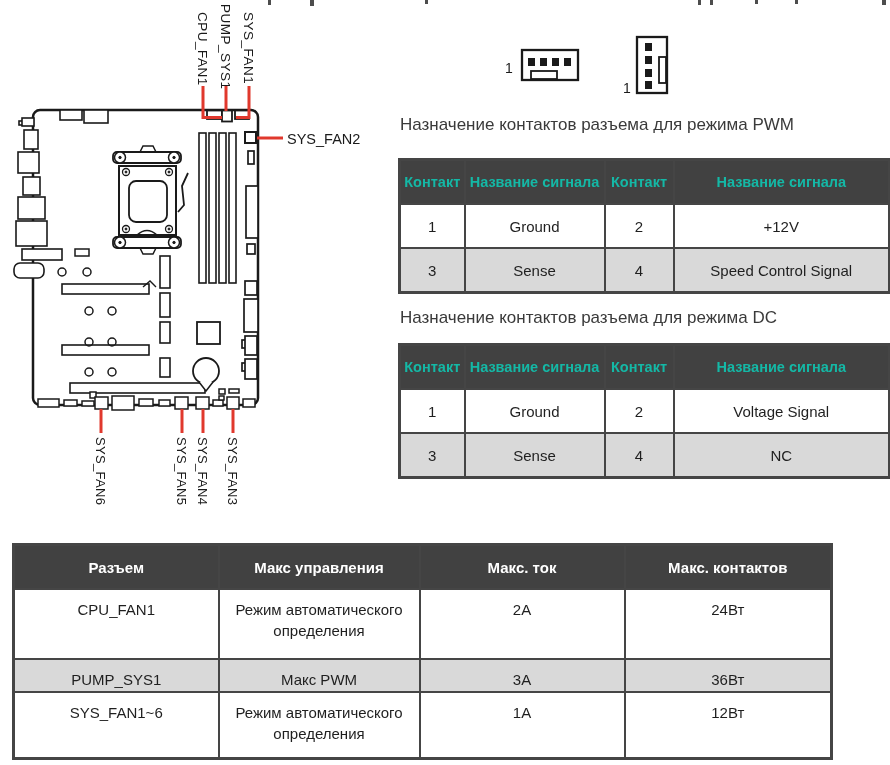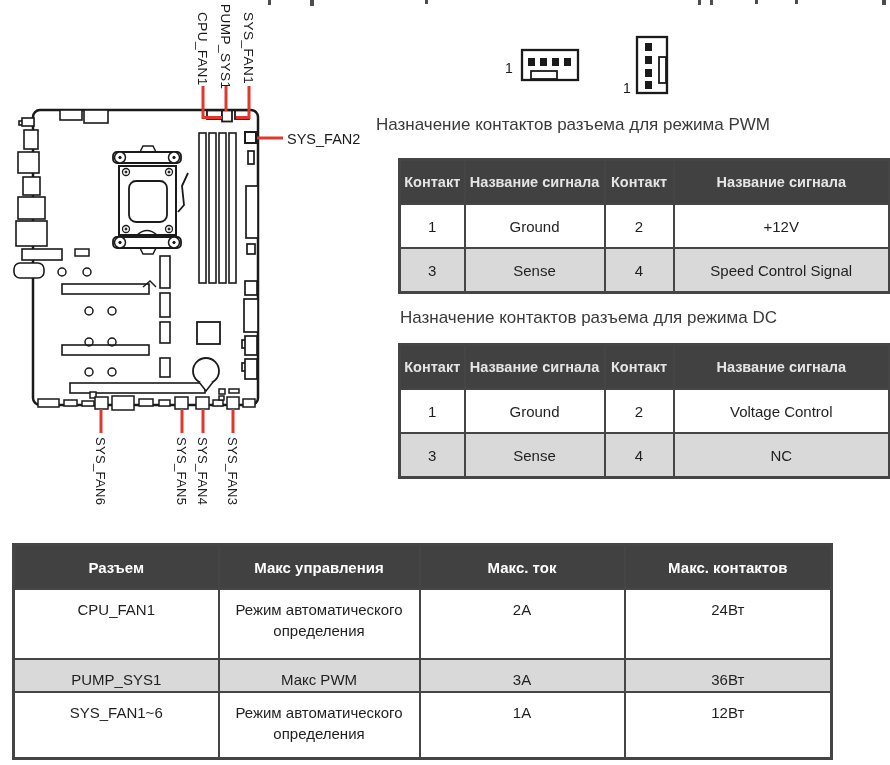--- a/index.html
+++ b/index.html
@@ -2,21 +2,21 @@
 <html><head>
 <meta charset="utf-8">
 <style>
   html,body{margin:0;padding:0;background:#fff;}
   #page{position:relative;width:890px;height:765px;background:#fff;overflow:hidden;
         font-family:"Liberation Sans","DejaVu Sans",sans-serif;color:#1f1f1f;}
   .frag{position:absolute;top:0;background:#4d4d4d;}
   .section-heading{position:absolute;font-size:17px;font-weight:400;color:#3a3a3a;white-space:nowrap;}
   table.ref{border-collapse:collapse;table-layout:fixed;position:absolute;
             border:3px solid #454545;background:#fff;}
-  table.ref th{background:#414141;color:#e5e5e5;font-size:14.5px;font-weight:bold;
+  table.ref th{background:#414141;color:#14b8a6;font-size:14.5px;font-weight:bold;
                border:2px solid #454545;height:42px;text-align:center;padding:0 1px;white-space:nowrap;overflow:visible;}
   table.ref td{border:2px solid #454545;height:42px;text-align:center;font-size:15px;color:#1f1f1f;
                vertical-align:middle;padding:0 2px;}
   tr.alt td{background:#d9d9d9;}
   table.specs{border-collapse:collapse;table-layout:fixed;position:absolute;
               border:3px solid #454545;background:#fff;}
   table.specs th{background:#414141;color:#ffffff;font-size:15px;font-weight:bold;
                  border:2px solid #454545;height:40px;text-align:center;vertical-align:middle;}
   table.specs td{border:2px solid #454545;text-align:center;font-size:15px;color:#1f1f1f;
                  vertical-align:top;padding:9px 8px 0 8px;line-height:21px;}
@@ -210,21 +210,21 @@
       <g fill="#1a1a1a" stroke="none">
         <rect x="150" y="18" width="7" height="8"></rect>
         <rect x="150" y="31" width="7" height="8"></rect>
         <rect x="150" y="44" width="7" height="8"></rect>
         <rect x="150" y="56" width="7" height="8"></rect>
       </g>
     </g>
     <text style="font-size:14px;" x="128" y="68">1</text>
   </svg>
 
-  <div class="section-heading" style="left:376px;top:115px;">Назначение контактов разъема для режима PWM</div>
+  <div class="section-heading" style="left:400px;top:115px;">Назначение контактов разъема для режима PWM</div>
 
   <table class="ref" style="left:398px;top:158px;width:490px;">
     <colgroup>
         <col style="width:65px">
         <col style="width:140px">
         <col style="width:69px">
         <col style="width:216px">
       </colgroup>
     <tbody>
         <tr>
@@ -261,21 +261,21 @@
         <tr>
       <th>Контакт</th>
       <th>Название сигнала</th>
       <th>Контакт</th>
       <th>Название сигнала</th>
     </tr>
     <tr>
       <td>1</td>
       <td>Ground</td>
       <td>2</td>
-      <td>Voltage Control</td>
+      <td>Voltage Signal</td>
     </tr>
     <tr class="alt">
       <td>3</td>
       <td>Sense</td>
       <td>4</td>
       <td>NC</td>
     </tr>
   </tbody>
     </table>
 

